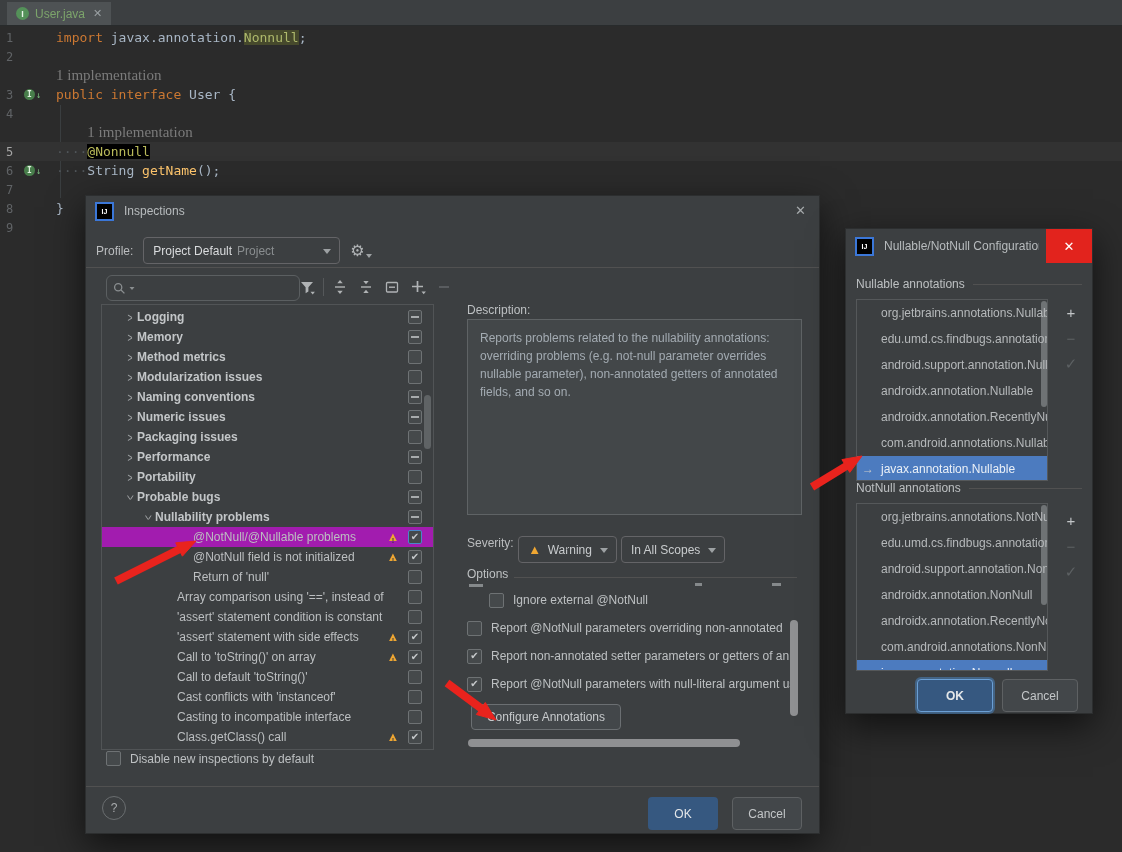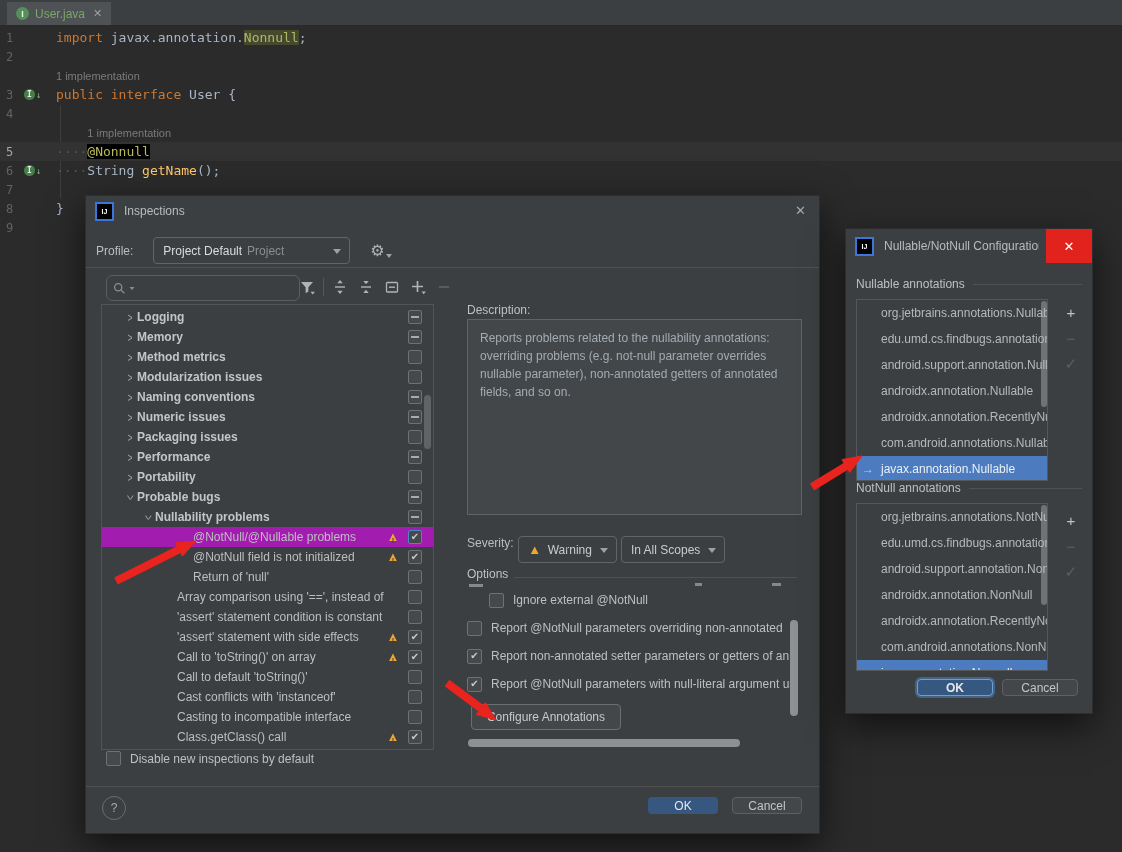--- a/index.html
+++ b/index.html
@@ -15,40 +15,40 @@
   .code{position:absolute;left:0;top:28px;width:100%;z-index:2}
   .crow{display:flex;height:19px;align-items:center;font-family:"DejaVu Sans Mono",monospace;font-size:13px;white-space:pre}
   .crow.cur{background:#323232}
   .gut{width:21px;padding-left:6px;flex:none;font-size:12px;color:#606366}
   .crow.cur .gut{color:#a6a6a6}
   .gicon{width:29px;flex:none;display:flex;align-items:center}
   .gicon.impl::before{content:"I";width:11px;height:11px;border-radius:50%;background:#487e4b;color:#dff0df;
      font-size:8px;font-weight:bold;display:flex;align-items:center;justify-content:center;margin-left:-3px}
   .gicon.impl::after{content:"↓";color:#76b87a;font-size:9px;margin-left:1px}
   .tk-kw{color:#cc7832}.tk-pl{color:#a9b7c6}.tk-fn{color:#ffc66d}
-  .tk-hint{font-family:Liberation Sans, sans-serif;font-size:11px;color:#7b7b7b}
+  .tk-hint{font-family:Liberation Serif, serif;font-size:15px;color:#7b7b7b}
   .tk-ws{color:#50565a}.tk-sp{}
   .tk-ann{color:#b9ba5a;background:#000000}
   .tk-hl{color:#aeb96c;background:#46492c}
   .iguide{position:absolute;left:60px;top:105px;height:93px;width:1px;background:#3a3e40;z-index:2}
   
   .dlg{position:absolute;background:#3c3f41;border:1px solid #2c2e2f;box-shadow:0 12px 34px rgba(0,0,0,.62)}
   #insp{left:85px;top:195px;width:733px;height:637px;z-index:30}
   #cfg{left:845px;top:228px;width:246px;height:484px;z-index:40}
   .dlg-title{height:30px;display:flex;align-items:center;padding:0 9px;color:#b8bcbe}
   #cfg .dlg-title{height:34px}
   .ij{width:15px;height:15px;background:#000;border:2px solid #3b77d8;color:#fff;font-size:7px;font-weight:bold;
       display:flex;align-items:center;justify-content:center;margin-right:10px;flex:none}
   .dlg-title .ttl{white-space:nowrap;overflow:hidden}
   .xbtn{position:absolute;right:13px;top:7px;color:#a7abad;font-size:13px;cursor:default}
   .red-x{position:absolute;right:0;top:0;width:46px;height:34px;background:#e2231d;color:#fff;font-size:13px;
       display:flex;align-items:center;justify-content:center}
   .sep{position:absolute;left:0;width:100%;height:1px;background:#515151}
   
-  .prow{position:absolute;left:10px;top:41px;display:flex;align-items:center;gap:20px}
+  .prow{position:absolute;left:10px;top:41px;display:flex;align-items:center;gap:10px}
   .select{height:25px;min-width:160px;border:1px solid #646467;border-radius:4px;display:inline-flex;align-items:center;
       gap:5px;padding:0 26px 0 9px;position:relative;background:#3c3f41}
   .select::after,.dd::after{content:"";position:absolute;right:8px;top:50%;margin-top:-2px;
       border-left:4px solid transparent;border-right:4px solid transparent;border-top:5px solid #9da1a3}
   .sel-val{color:#dadcde}.sel-scope{color:#8a8e90}
   .gear{font-size:16px;color:#b0b3b5;position:relative}
   .gear::after{content:"";position:absolute;right:-7px;bottom:2px;border-left:3px solid transparent;border-right:3px solid transparent;border-top:4px solid #9da1a3}
   
   .search{position:absolute;left:20px;top:79px;width:180px;height:24px;border:1px solid #5b5f61;border-radius:6px;
       display:flex;align-items:center;padding:0 6px;gap:2px;background:#3c3f41}
@@ -94,21 +94,21 @@
   .sliver i{position:absolute;background:#85898b}
   .opts{position:absolute;left:381px;top:390px;width:324px}
   .orow{display:flex;align-items:center;height:28px;gap:9px;white-space:nowrap;overflow:hidden;color:#bdc0c2}
   .orow .cb{width:15px;height:15px}
   .orow.ind1{margin-left:22px}
   .cfgbtn{position:absolute;left:385px;top:508px;width:148px;height:24px;background:#43474a;border:1px solid #6b6f72;
       border-radius:4px;display:flex;align-items:center;justify-content:center;color:#c7cacc}
   .hsb{position:absolute;left:382px;top:543px;width:272px;height:8px;background:#8f9092;border-radius:4px}
   .vsb{position:absolute;left:704px;top:424px;width:8px;height:96px;background:#8f9092;border-radius:4px}
   
-  .btn{position:absolute;height:17px;border-radius:4px;display:flex;align-items:center;justify-content:center;
+  .btn{position:absolute;height:33px;border-radius:4px;display:flex;align-items:center;justify-content:center;
       font-size:12px;box-sizing:border-box;cursor:default}
   .btn.blue{background:#365880;color:#e4e7e9}
   .btn.gray{background:#43474a;border:1px solid #5e6163;color:#c3c6c8}
   .help{position:absolute;left:16px;top:600px;width:22px;height:22px;border:1px solid #6a6e70;border-radius:50%;
       display:flex;align-items:center;justify-content:center;color:#a8abad}
   
   .grp{position:absolute;left:10px;right:10px;display:flex;align-items:center;gap:8px;color:#bdc0c2;white-space:nowrap}
   .grp::after{content:"";flex:1;height:1px;background:#515151}
   .annlist{position:absolute;left:10px;width:192px;border:1px solid #55585a;background:#3c3f41;overflow:hidden;box-sizing:border-box}
   .arow{height:26px;display:flex;align-items:center;position:relative;padding-left:24px;color:#b6b9bb;

